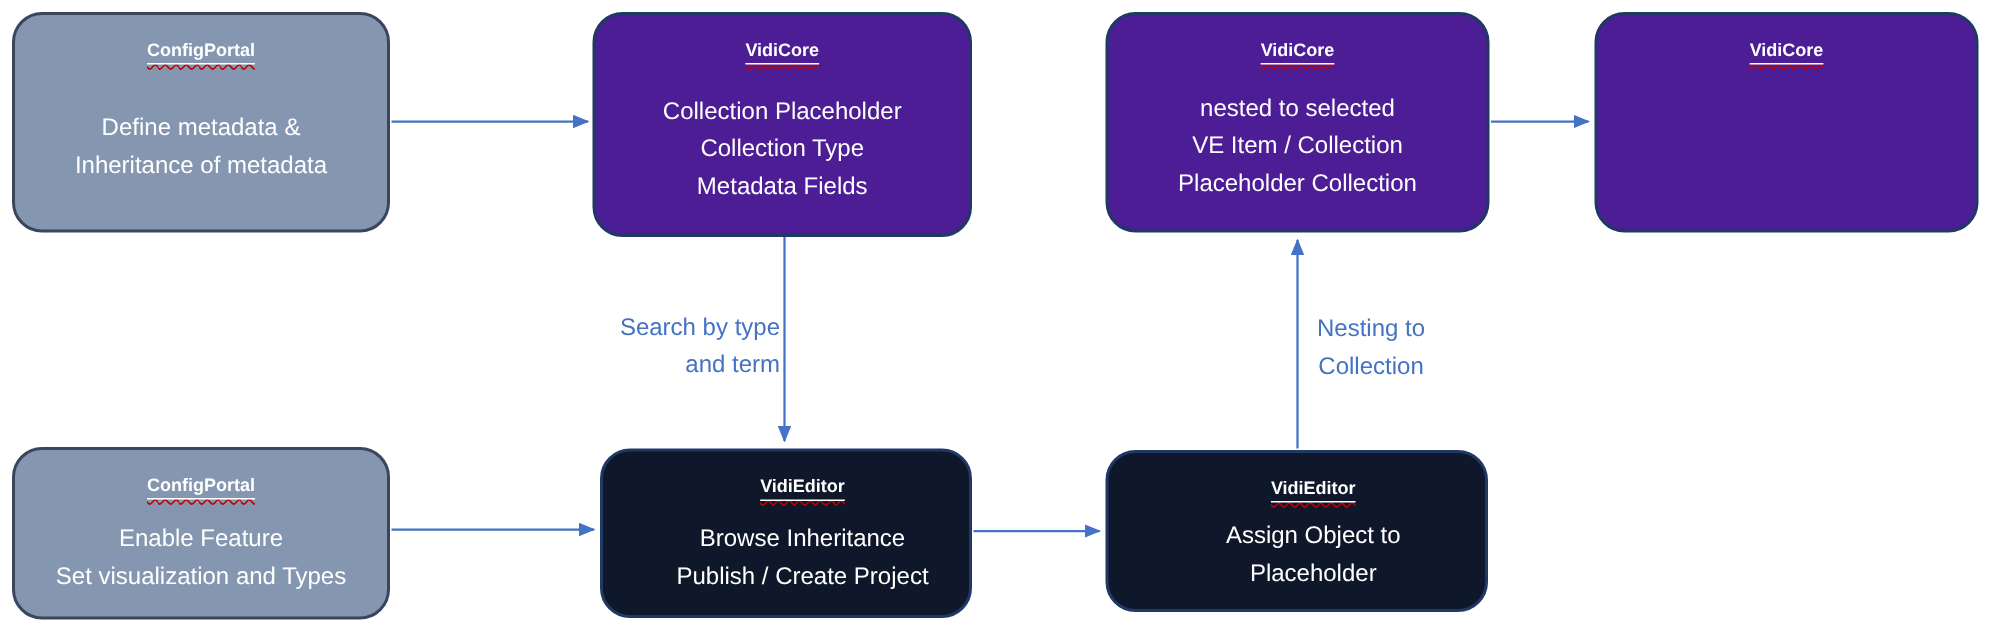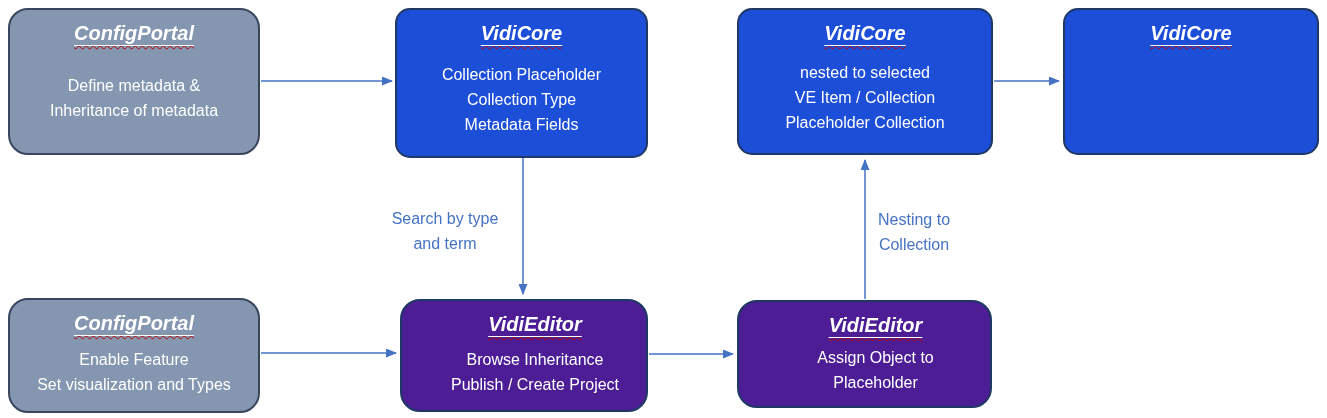--- a/index.html
+++ b/index.html
@@ -23,29 +23,28 @@
     border: 2px solid #1F3864;
     box-sizing: border-box;
     color: #ffffff;
     display: flex;
     flex-direction: column;
     align-items: center;
     text-align: center;
     padding: 12px 10px 10px 10px;
   }
   .box.gray   { background: #8496B0; border-color: #39465E; }
-  .box.dark   { background: #1d4ed8; border-color: #1F3864; border-radius: 15px; }
-  .box.medium { background: #4c1d95; border-color: #1F3864; padding-left: 32px; }
+  .box.dark   { background: #4c1d95; border-color: #1F3864; }
+  .box.medium { background: #0f172a; border-color: #1F3864; padding-left: 32px; }
   .box-title {
-    font-size: 20px;
+    font-size: 12px;
     font-weight: 700;
     line-height: 22px;
     text-decoration: underline wavy #C00000 1px;
     text-underline-offset: 5px;
-    font-style: italic;
   }
   .box-title .t {
     text-decoration: underline solid #ffffff 1px;
   }
   .box-body {
     flex: 1;
     display: flex;
     flex-direction: column;
     justify-content: center;
     padding-top: 8px;
@@ -103,21 +102,21 @@
       <div>nested to selected</div>
       <div>VE Item / Collection</div>
       <div>Placeholder Collection</div>
     </div>
   </div>
 
   <div class="box dark" style="left:1063px; top:8px; width:256px; height:147px;">
     <div class="box-title"><span class="t">VidiCore</span></div>
   </div>
 
-  <div class="edge-label centered" style="left:370px; top:206px; width:150px;">
+  <div class="edge-label centered" style="left:370px; top:206px; width:150px;text-align:right;">
     <div>Search by type</div>
     <div>and term</div>
   </div>
 
   <div class="edge-label" style="left:878px; top:207px;text-align:center;">
     <div>Nesting to</div>
     <div>Collection</div>
   </div>
 
   <div class="box gray" style="left:8px; top:298px; width:252px; height:115px;">

